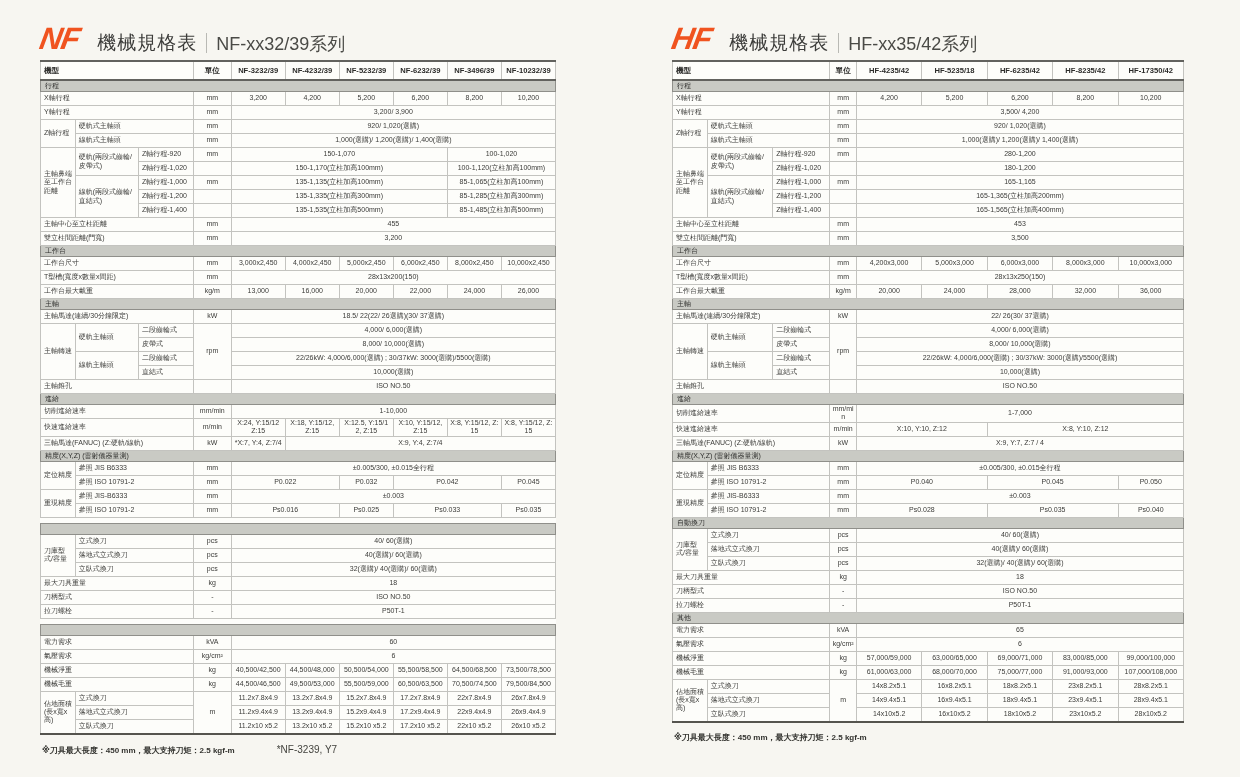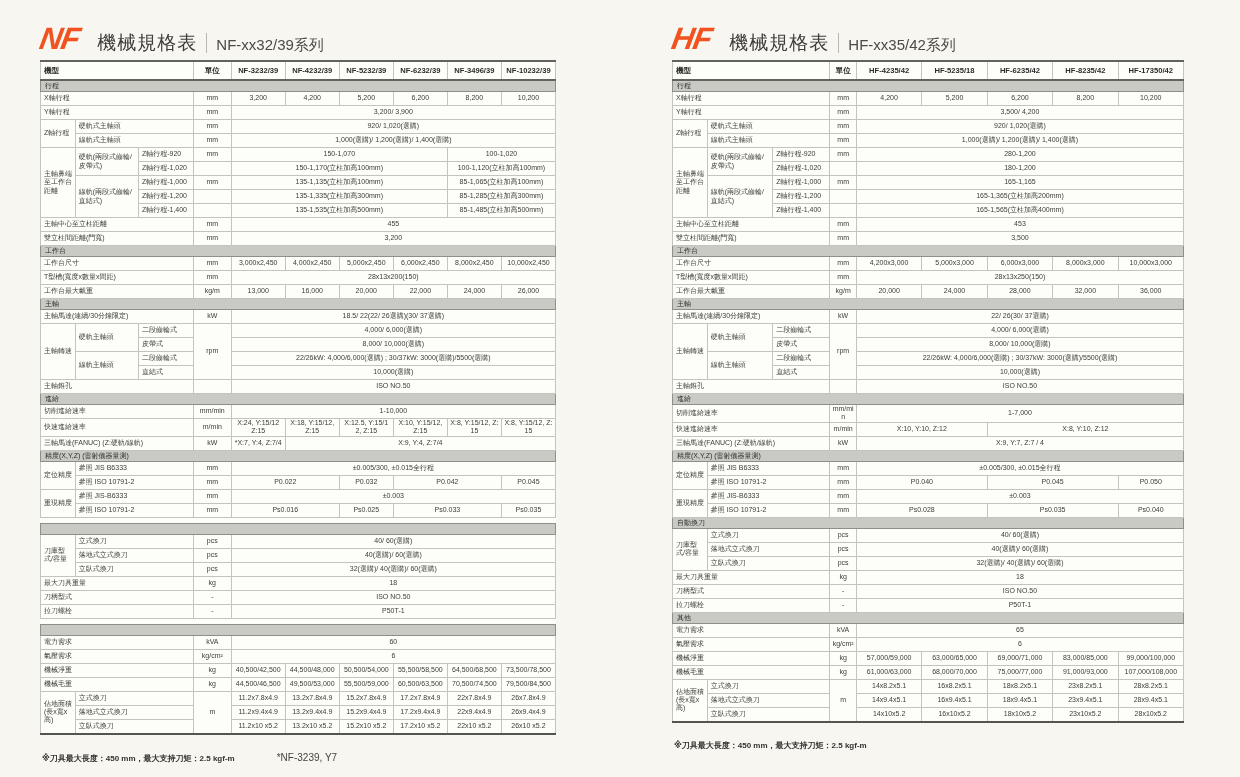--- a/index.html
+++ b/index.html
@@ -14,21 +14,21 @@
   #panel-hf{left:672px;width:512px;}
 
   .title{display:flex;align-items:flex-end;height:36px;margin-bottom:6px;}
   .logo{
     font-style:italic;font-weight:bold;font-size:31px;line-height:30px;
     color:#f0531f;letter-spacing:-1px;transform:skewX(-10deg);
     margin-right:10px;
   }
   .title-main{font-size:19px;color:#3c3c3a;letter-spacing:1px;line-height:22px;margin-left:8px;}
   .title-div{width:1px;height:20px;background:#b9b9b4;margin:0 9px 1px 9px;}
-  .title-series{font-size:15px;color:#4a4a46;line-height:17px;margin-bottom:1px;}
+  .title-series{font-size:18px;color:#4a4a46;line-height:17px;margin-bottom:1px;}
 
   table{border-collapse:collapse;table-layout:fixed;width:100%;
         background:#fdfdfa;border-bottom:2px solid #55544e;padding-left:12px;}
   td{
     border:1px solid #c3c3bf;
     font-size:7px;line-height:1.2;height:13px;
     padding:0 2px;text-align:center;vertical-align:middle;
     color:#3b3b38;word-break:break-all;overflow:hidden;
   }
   td.lab{text-align:left;padding-left:3px;}
@@ -37,21 +37,21 @@
     border-top:2px solid #62625e;border-bottom:2px solid #62625e;
     background:#fdfdfa;color:#2c2c2a;
   }
   tr.head td.lab{text-align:left;}
   tr.sec td{
     background:#c9cac4;text-align:left;font-size:7px;height:10px;
     padding-left:4px;color:#2d2d2b;
     border:1px solid #8f8f8a;
   }
   tr.gap td{border:none;background:transparent;height:5px;padding:0;}
-  .footnote{display:flex;align-items:baseline;margin-top:17px;padding-left:2px;}
+  .footnote{display:flex;align-items:baseline;margin-top:9px;padding-left:2px;}
   .fn-main{font-size:8px;font-weight:bold;color:#33332f;}
   .fn-side{font-size:10px;color:#44443f;margin-left:42px;}
 </style>
 </head>
 <body>
 
 <div class="panel" id="panel-nf">
   <div class="title">
     <span class="logo">NF</span>
     <span class="title-main">機械規格表</span>

